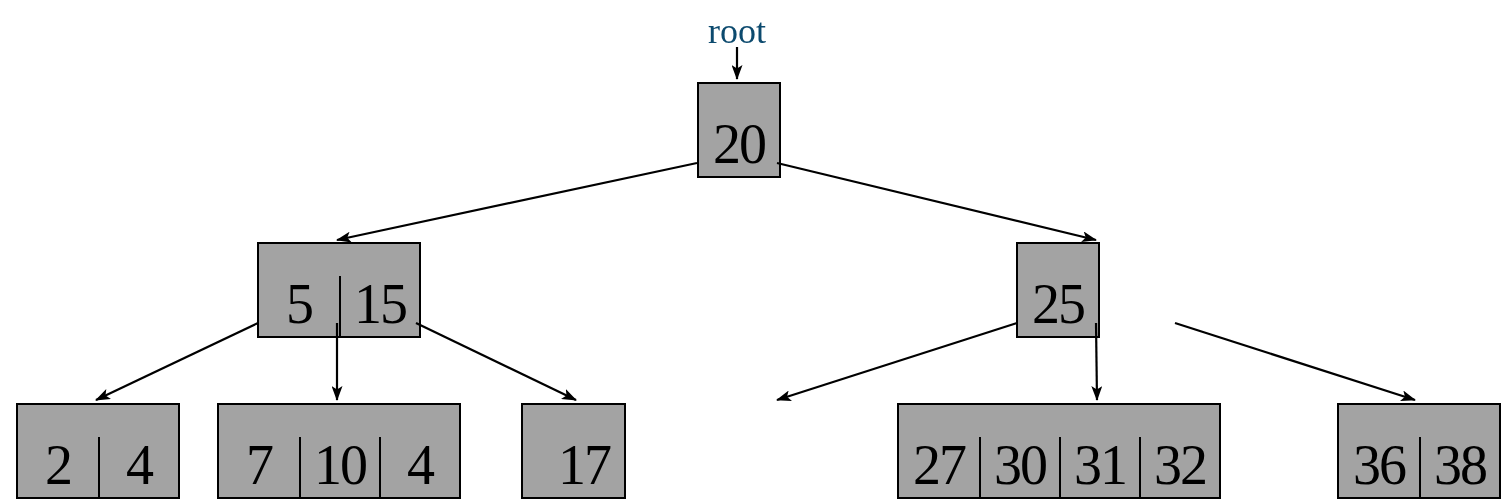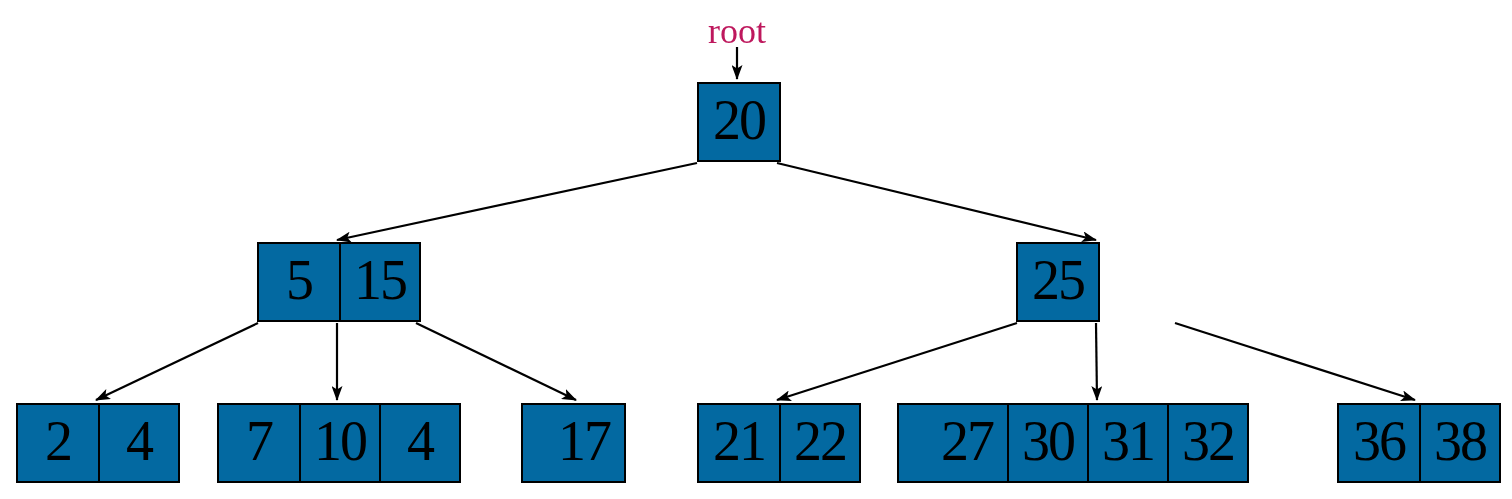--- a/index.html
+++ b/index.html
@@ -9,44 +9,45 @@
     font-family: "Liberation Serif", "DejaVu Serif", serif;
     overflow: hidden;
   }
   .canvas {
     position: relative;
     width: 1512px; height: 499px;
     background: #ffffff;
   }
   .node {
     position: absolute;
-    height: 80px;
+    height: 96px;
     display: flex;
     border: 2px solid #000;
-    background: #0369a1;
+    background: #a3a3a3;
+    align-items: flex-end;
   }
   .cell {
     width: 80px;
     display: flex;
     align-items: center;
     justify-content: center;
     font-size: 56px;
     letter-spacing: -2px;
     color: #000;
     line-height: 1;
     padding-bottom: 4px;
   }
   .cell + .cell { border-left: 2px solid #000; }
   .root-label {
     position: absolute;
     left: 737px; top: 13px;
     transform: translateX(-50%);
     font-size: 36px;
     line-height: 1;
-    color: #be185d;
+    color: #0c4a6e;
     white-space: nowrap;
   }
   svg.edges {
     position: absolute;
     left: 0; top: 0;
     width: 1512px; height: 499px;
     pointer-events: none;
   }
   svg.edges line { stroke: #000; stroke-width: 2.2; }
 </style>
@@ -78,26 +79,22 @@
   <div class="node" style="left:217px; top:403px;">
     <div class="cell">7</div>
     <div class="cell">10</div>
     <div class="cell">4</div>
   </div>
 
   <div class="node" style="left:521px; top:403px;padding-left:21px;">
     <div class="cell">17</div>
   </div>
 
-  <div class="node" style="left:697px; top:403px;">
-    <div class="cell">21</div>
-    <div class="cell">22</div>
-  </div>
 
-  <div class="node" style="left:897px; top:403px;padding-left:28px;">
+  <div class="node" style="left:897px; top:403px;">
     <div class="cell">27</div>
     <div class="cell">30</div>
     <div class="cell">31</div>
     <div class="cell">32</div>
   </div>
 
   <div class="node" style="left:1337px; top:403px;">
     <div class="cell">36</div>
     <div class="cell">38</div>
   </div>

